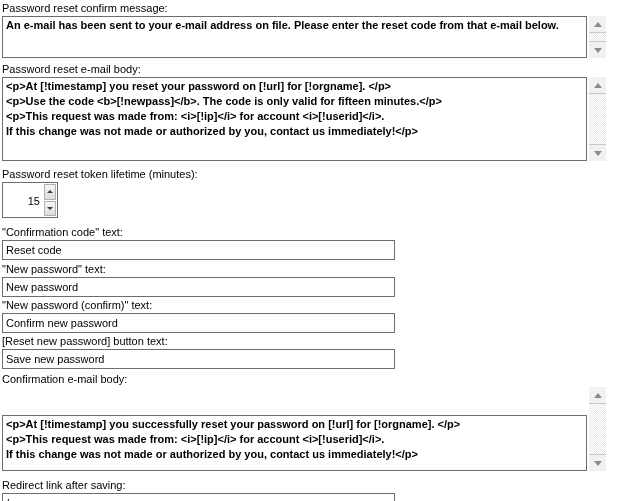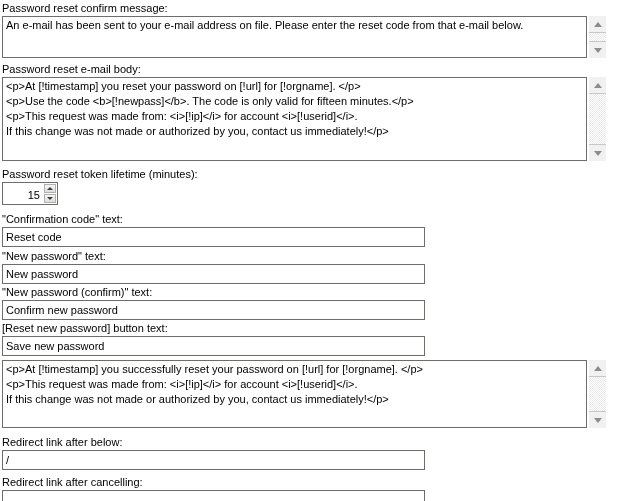--- a/index.html
+++ b/index.html
@@ -20,21 +20,21 @@
   .group { margin: 0; }
   .fld-label {
     display: block;
     line-height: 13px;
     margin: 0 0 1px 0;
     white-space: nowrap;
   }
   
   .txt {
     display: block;
-    width: 423px;
+    width: 393px;
     height: 20px;
     box-sizing: border-box;
     border: 1px solid #6e6e69;
     background: #ffffff;
     font-family: "Liberation Sans", "DejaVu Sans", sans-serif;
     font-size: 11px;
     padding: 2px 3px;
     margin: 0;
     outline: none;
     border-radius: 0;
@@ -50,24 +50,25 @@
     font-family: "Liberation Sans", "DejaVu Sans", sans-serif;
     font-size: 11px;
     line-height: 15px;
     padding: 1px 3px;
     margin: 0;
     resize: none;
     overflow: hidden;
     outline: none;
     white-space: pre;
     border-radius: 0;
+    font-weight: bold;
   }
   .h42 { height: 42px; }
   .h72 { height: 84px; }
-  .h56 { height: 68px; }
+  .h56 { height: 56px; margin-top: 28px; }
   .sbar {
     width: 17px;
     margin-left: 2px;
     display: flex;
     flex-direction: column;
   }
   .sb-btn {
     flex: 0 0 16px;
     background: #f1f1f1;
     display: flex;
@@ -80,21 +81,21 @@
     flex: 1;
     background-image: conic-gradient(#ffffff 25%, #e9e9e9 0 50%, #ffffff 0 75%, #e9e9e9 0);
     background-size: 2px 2px;
   }
   .tri { width: 0; height: 0; display: block; }
   .tri-up   { border-left: 4px solid transparent; border-right: 4px solid transparent; border-bottom: 5px solid #8c8c8c; }
   .tri-down { border-left: 4px solid transparent; border-right: 4px solid transparent; border-top: 5px solid #8c8c8c; }
   
   .spinner {
     width: 56px;
-    height: 23px;
+    height: 36px;
     box-sizing: border-box;
     border: 1px solid #6e6e69;
     display: flex;
     background: #ffffff;
   }
   .spin-val {
     flex: 1;
     min-width: 0;
     border: none;
     margin: 0;
@@ -202,37 +203,38 @@
   <label class="fld-label">"New password (confirm)" text:</label>
   <input type="text" class="txt" value="Confirm new password" style="">
 </div>
 
 <div class="group mb4">
   <label class="fld-label">[Reset new password] button text:</label>
   <input type="text" class="txt" value="Save new password" style="">
 </div>
 
 <div class="group mb8">
+  <label class="fld-label">Confirmation e-mail body:</label>
   <div class="ta-row">
     <textarea class="ta h56" spellcheck="false" style="">&lt;p&gt;At [!timestamp] you successfully reset your password on [!url] for [!orgname]. &lt;/p&gt;
 &lt;p&gt;This request was made from: &lt;i&gt;[!ip]&lt;/i&gt; for account &lt;i&gt;[!userid]&lt;/i&gt;.
 If this change was not made or authorized by you, contact us immediately!&lt;/p&gt;</textarea>
     <div class="sbar">
       <div class="sb-btn top">
           <span class="tri tri-up"></span>
         </div>
       <div class="sb-track"></div>
       <div class="sb-btn bot">
           <span class="tri tri-down"></span>
         </div>
     </div>
   </div>
 </div>
 
 <div class="group mb6">
-  <label class="fld-label">Redirect link after below:</label>
+  <label class="fld-label">Redirect link after saving:</label>
   <input type="text" class="txt" value="/" style="">
 </div>
 
 <div class="group">
   <label class="fld-label">Redirect link after cancelling:</label>
   <input type="text" class="txt" style="">
 </div>
 
 </body></html>

